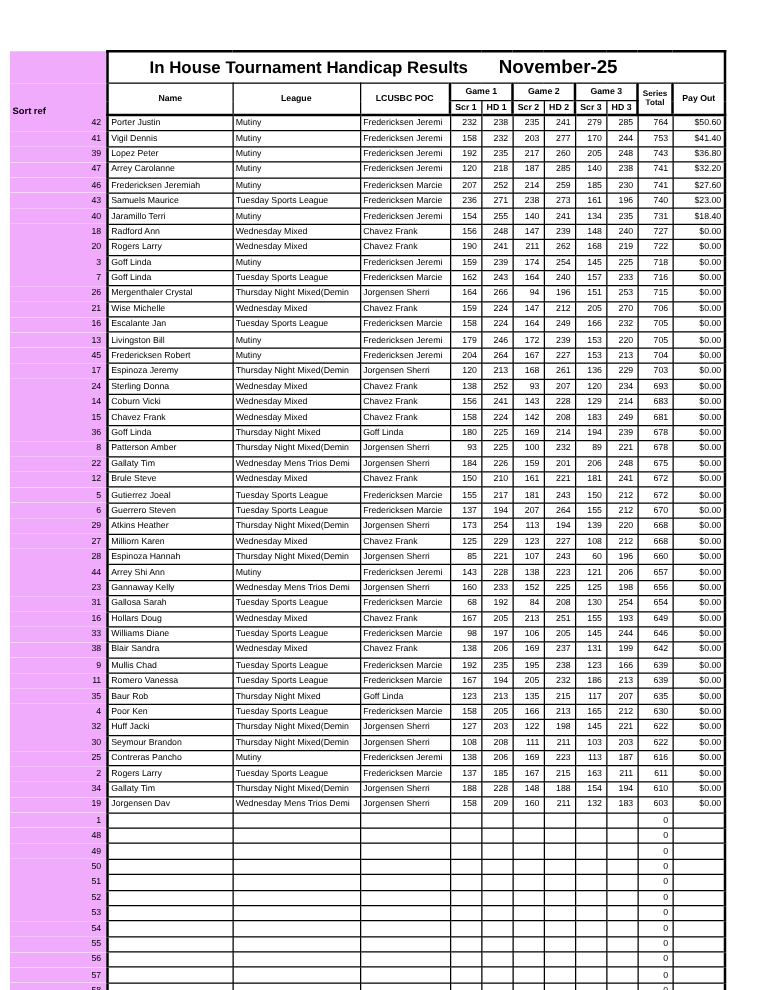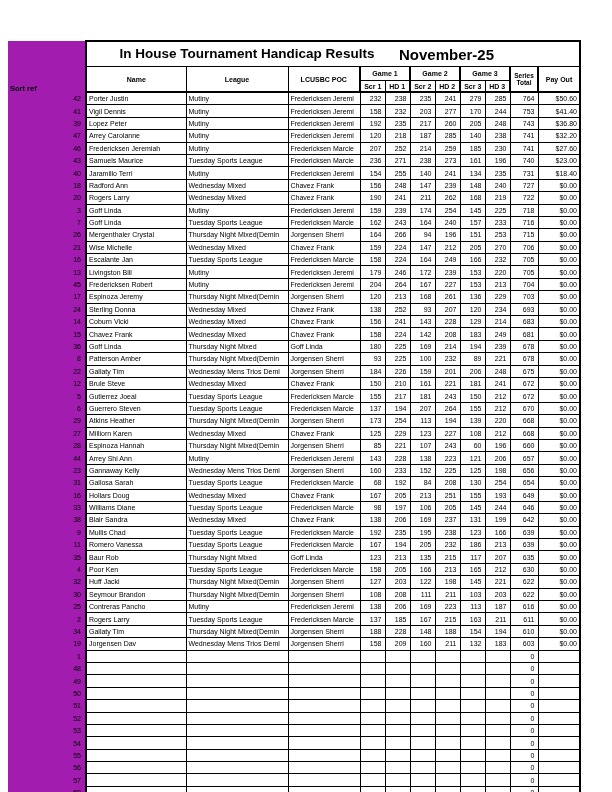--- a/index.html
+++ b/index.html
@@ -15,21 +15,21 @@
     font-family:"Liberation Sans",sans-serif;
   }
   td,th{
     border:1px solid #000;
     overflow:hidden;white-space:nowrap;
     font-size:7px;line-height:1;height:11.4px;
     padding:0 2px;vertical-align:middle;
   }
   th{font-weight:bold;text-align:center;padding:0 1px;}
   .sr{
-    border:none;background:#a21caf;text-align:right;
+    border:none;background:#f0abfc;text-align:right;
     padding-right:4px;font-size:7px;margin-left:12px;
   }
   .srhead{
     vertical-align:bottom;text-align:left;font-weight:bold;
     font-size:7.5px;padding-left:2px;
   }
   .titlecell{position:relative;height:24px;border:1px solid #000;}
   .bL2{border-left:2px solid #000;}
   .bR2{border-right:2px solid #000;}
   .bT2{border-top:2px solid #000;}

